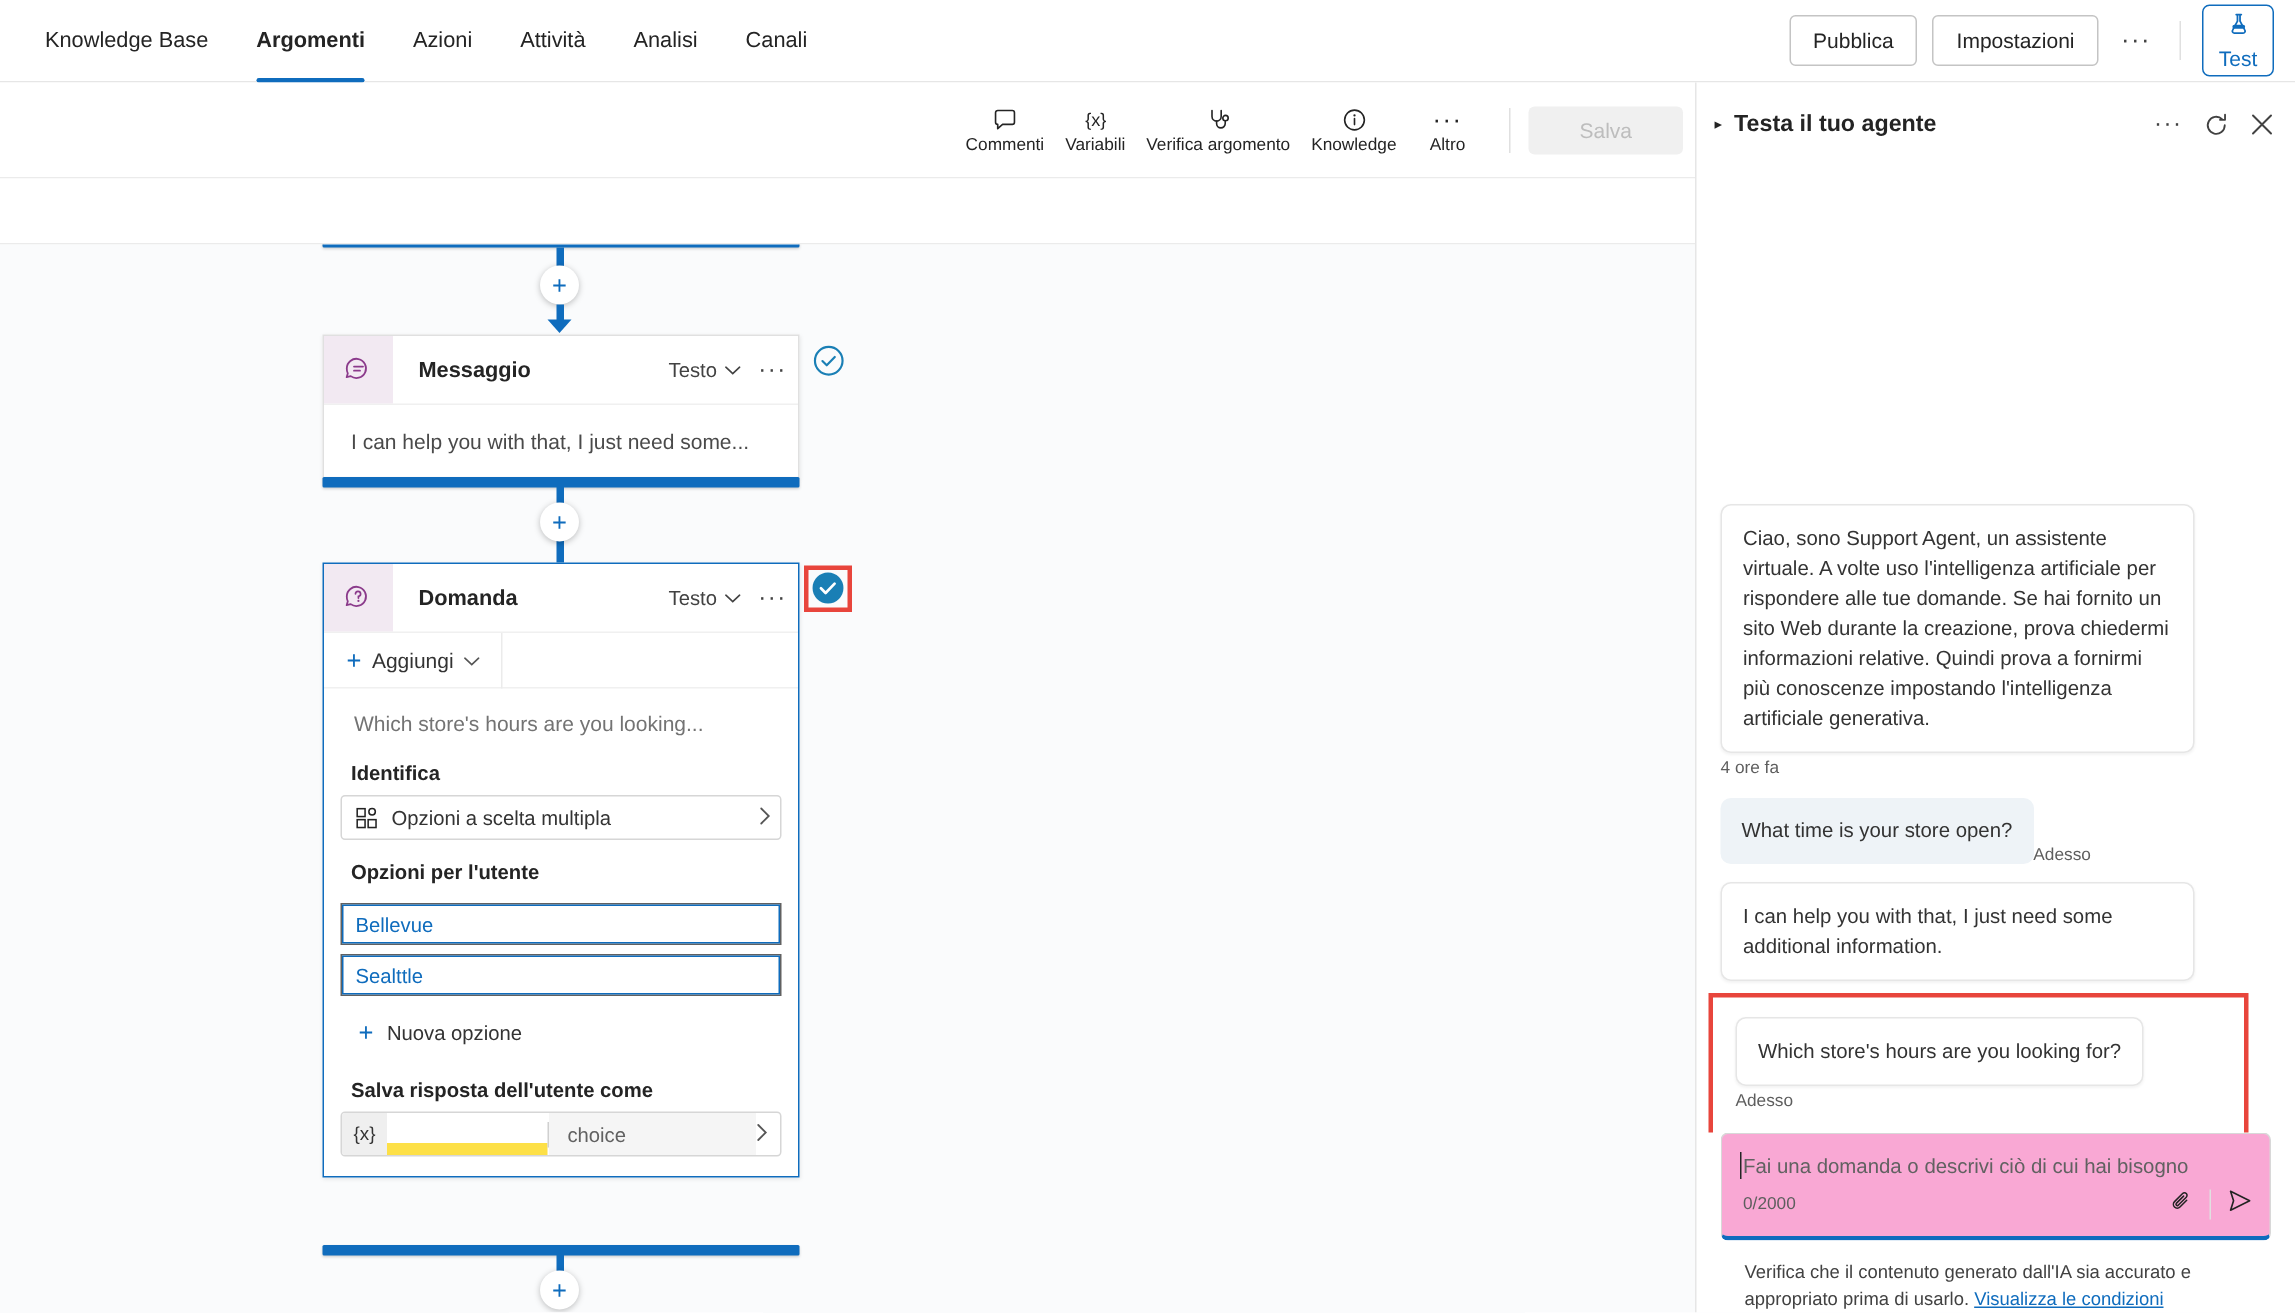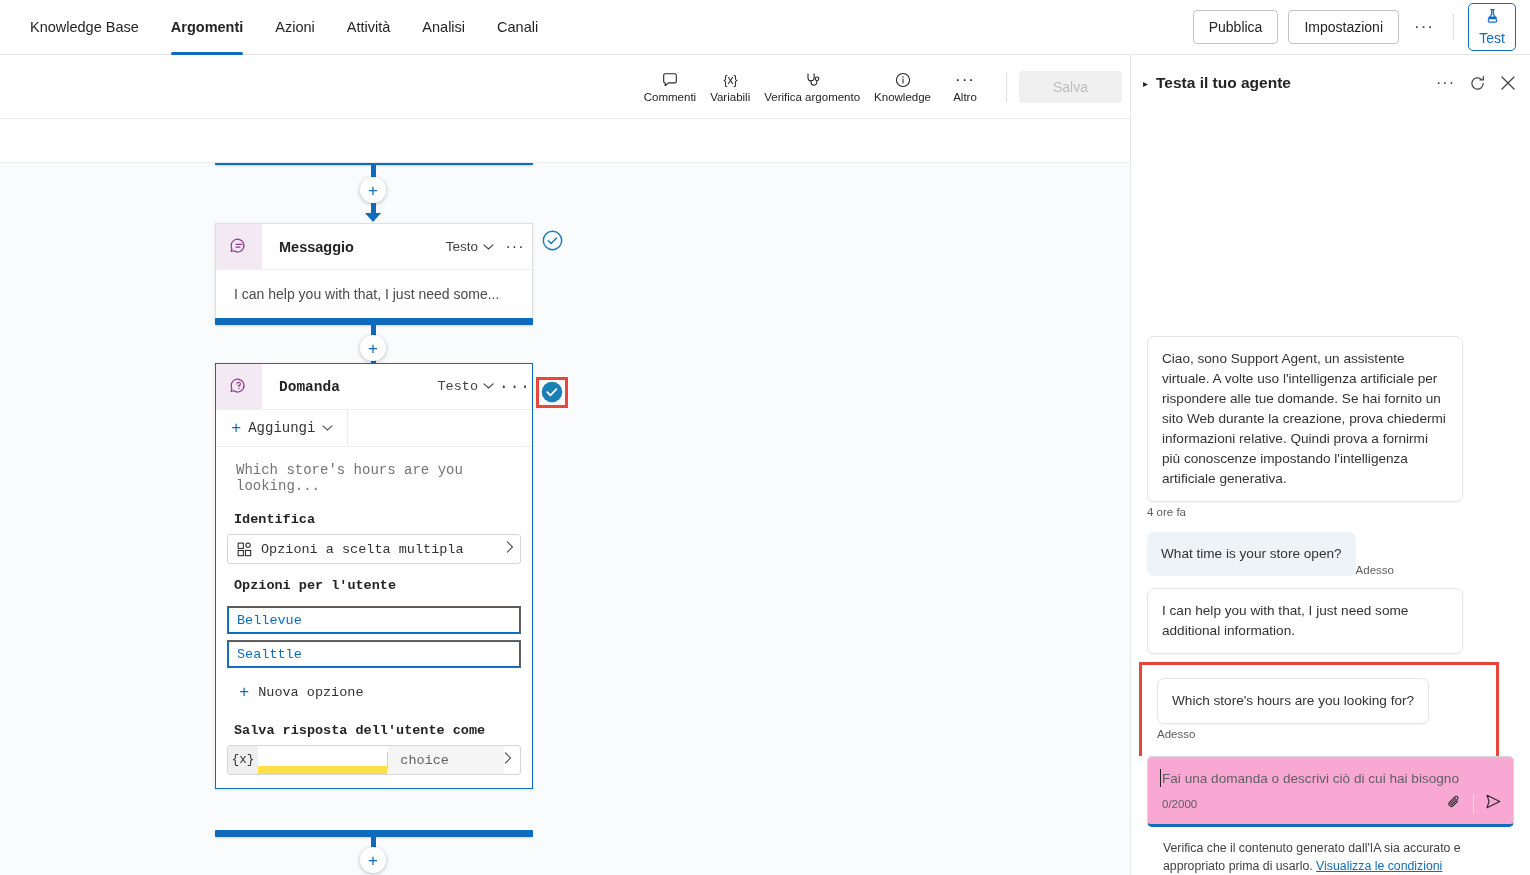--- a/index.html
+++ b/index.html
@@ -329,21 +329,21 @@
     <div class="status-ico" style="top: 65px;">
       <svg width="23" height="23" viewBox="0 0 24 24" fill="none">
         <circle cx="12" cy="12" r="9.6" stroke="#1a7fb5" stroke-width="1.5"></circle>
         <path d="M7.6 12.2l3 3 5.6-5.8" stroke="#1a7fb5" stroke-width="1.5" stroke-linecap="round" stroke-linejoin="round"></path>
       </svg>
     </div>
 
     <div class="connector" style="top: 161px; height: 56px;"></div>
     <div class="plus-btn" style="top: 172px;">+</div>
 
-    <div class="node card selected" style="top: 200px; font-family: Liberation Mono, monospace;">
+    <div class="node card selected" style="top: 212px;">
       <div class="card-head">
         <div class="card-ico">
           <svg width="22" height="22" viewBox="0 0 22 22" fill="none">
             <path d="M3.2 9.6a6.4 6.4 0 1 1 2.6 5.15l-2.7.72.78-2.6A6.35 6.35 0 0 1 3.2 9.6z" stroke="#8b3a8b" stroke-width="1.2" stroke-linejoin="round"></path>
             <path d="M9 7.9a1.7 1.7 0 1 1 1.95 1.72v1.1" stroke="#8b3a8b" stroke-width="1.15" stroke-linecap="round"></path>
             <circle cx="10.95" cy="12.6" r="0.72" fill="#8b3a8b"></circle>
           </svg>
         </div>
         <div class="card-title">Domanda</div>
         <div class="card-type">

